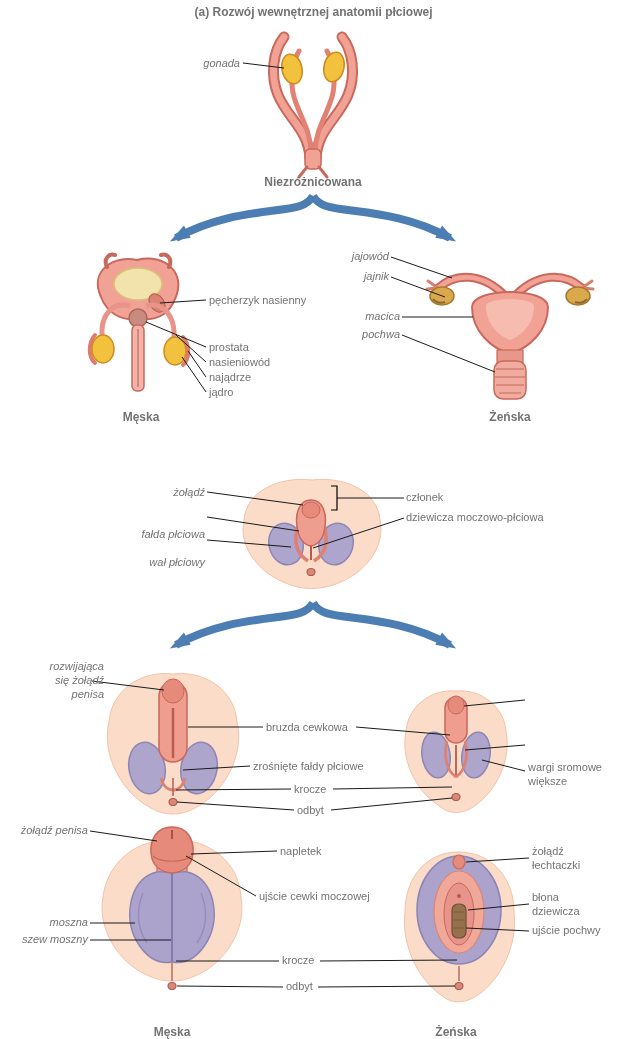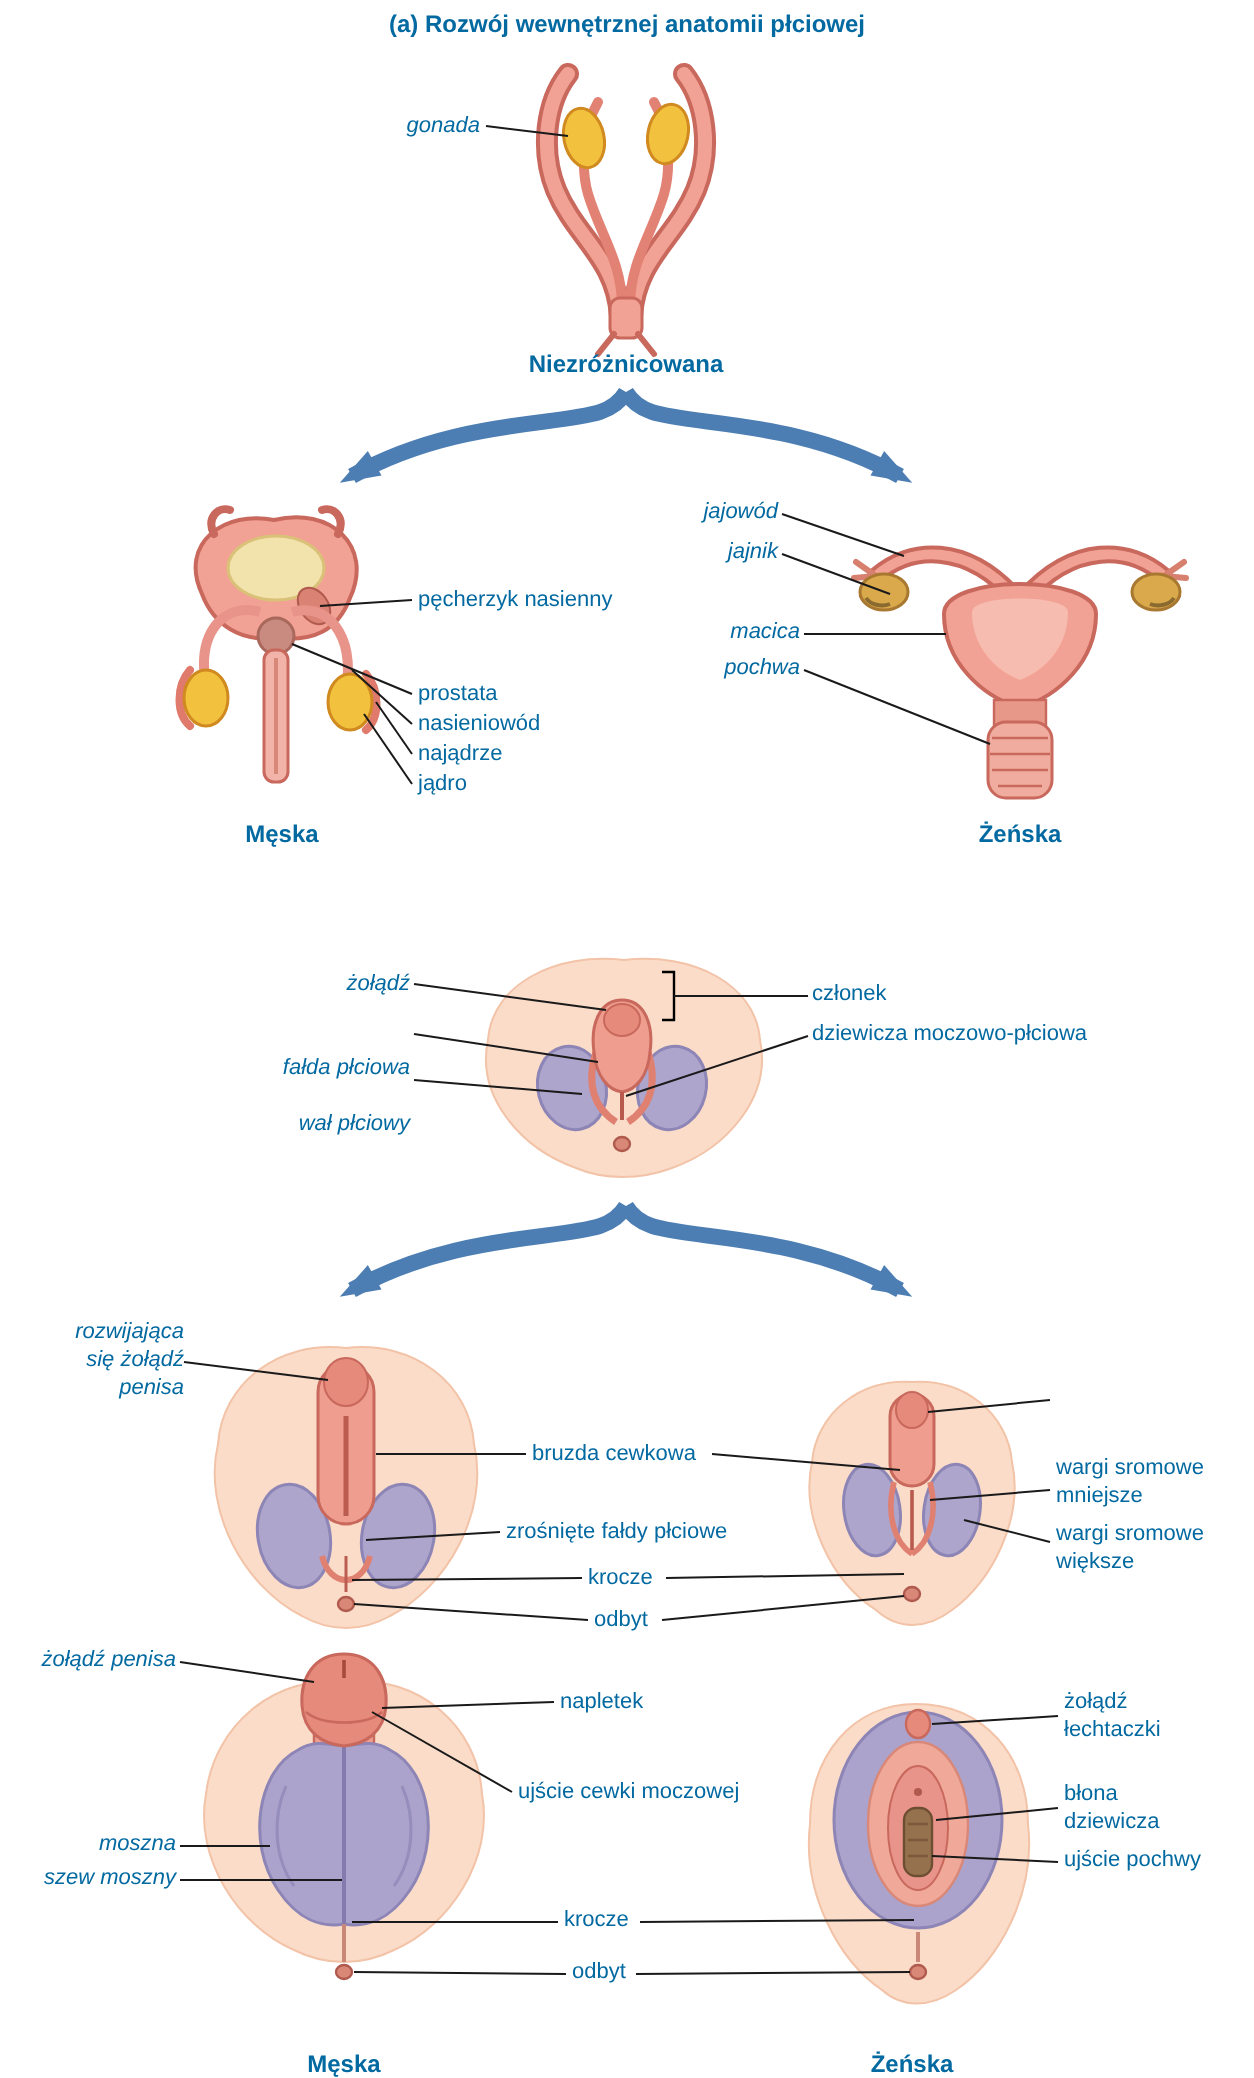--- a/index.html
+++ b/index.html
@@ -1,18 +1,18 @@
 <!DOCTYPE html>
 <html><head>
 <meta charset="utf-8">
 <style>
   html,body{margin:0;padding:0;background:#fff;}
   .stage{position:relative;width:627px;height:1039px;background:#fff;
          font-family:"Liberation Sans",sans-serif;overflow:hidden;}
-  .lbl{position:absolute;font-size:11px;line-height:1.25;color:#0369a1;}
+  .lbl{position:absolute;font-size:11px;line-height:1.25;color:#737373;}
   .r{text-align:right;font-style:italic;}
   .c{text-align:center;}
   .title{font-weight:bold;font-size:12px;}
   .cap{font-weight:bold;font-size:12px;margin-top:13px;}
   svg.art{position:absolute;left:0;top:0;}
 </style>
 </head>
 <body>
 
 <div class="stage">
@@ -198,26 +198,25 @@
 <div class="lbl r" style="left:324px;top:310px;width:76px">macica</div>
 <div class="lbl r" style="left:324px;top:328px;width:76px">pochwa</div>
 <div class="lbl cap c" style="left:460px;top:397px;width:100px">Żeńska</div>
 
 <div class="lbl r" style="left:127px;top:486px;width:78px">żołądź</div>
 <div class="lbl r" style="left:107px;top:528px;width:98px">fałda płciowa</div>
 <div class="lbl r" style="left:107px;top:556px;width:98px">wał płciowy</div>
 <div class="lbl" style="left:406px;top:491px">członek</div>
 <div class="lbl" style="left:406px;top:511px">dziewicza moczowo-płciowa</div>
 
-<div class="lbl r" style="left:22px;top:660px;width:70px">rozwijająca się żołądź penisa</div>
+<div class="lbl r" style="left:34px;top:660px;width:70px">rozwijająca się żołądź penisa</div>
 <div class="lbl" style="left:266px;top:721px">bruzda cewkowa</div>
 <div class="lbl" style="left:253px;top:760px">zrośnięte fałdy płciowe</div>
 <div class="lbl" style="left:294px;top:783px">krocze</div>
 <div class="lbl" style="left:297px;top:804px">odbyt</div>
-<div class="lbl" style="left:528px;top:728px;width:95px">wargi sromowe mniejsze</div>
 <div class="lbl" style="left:528px;top:761px;width:95px">wargi sromowe większe</div>
 
 <div class="lbl r" style="left:4px;top:824px;width:84px">żołądź penisa</div>
 <div class="lbl r" style="left:20px;top:916px;width:68px">moszna</div>
 <div class="lbl r" style="left:4px;top:933px;width:84px">szew moszny</div>
 <div class="lbl" style="left:280px;top:845px">napletek</div>
 <div class="lbl" style="left:259px;top:890px">ujście cewki moczowej</div>
 <div class="lbl" style="left:282px;top:954px">krocze</div>
 <div class="lbl" style="left:286px;top:980px">odbyt</div>
 <div class="lbl" style="left:532px;top:845px;width:62px">żołądź łechtaczki</div>

